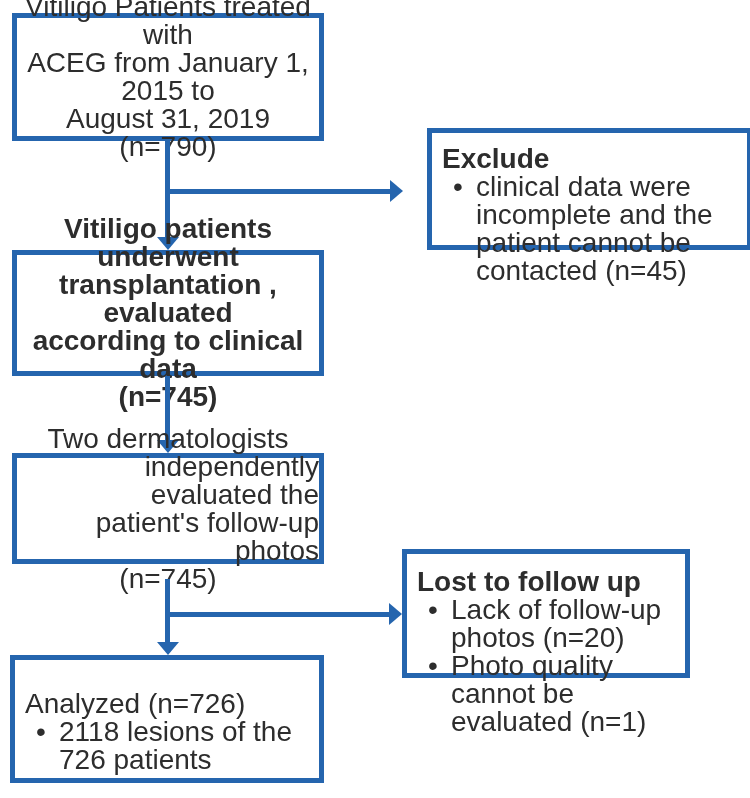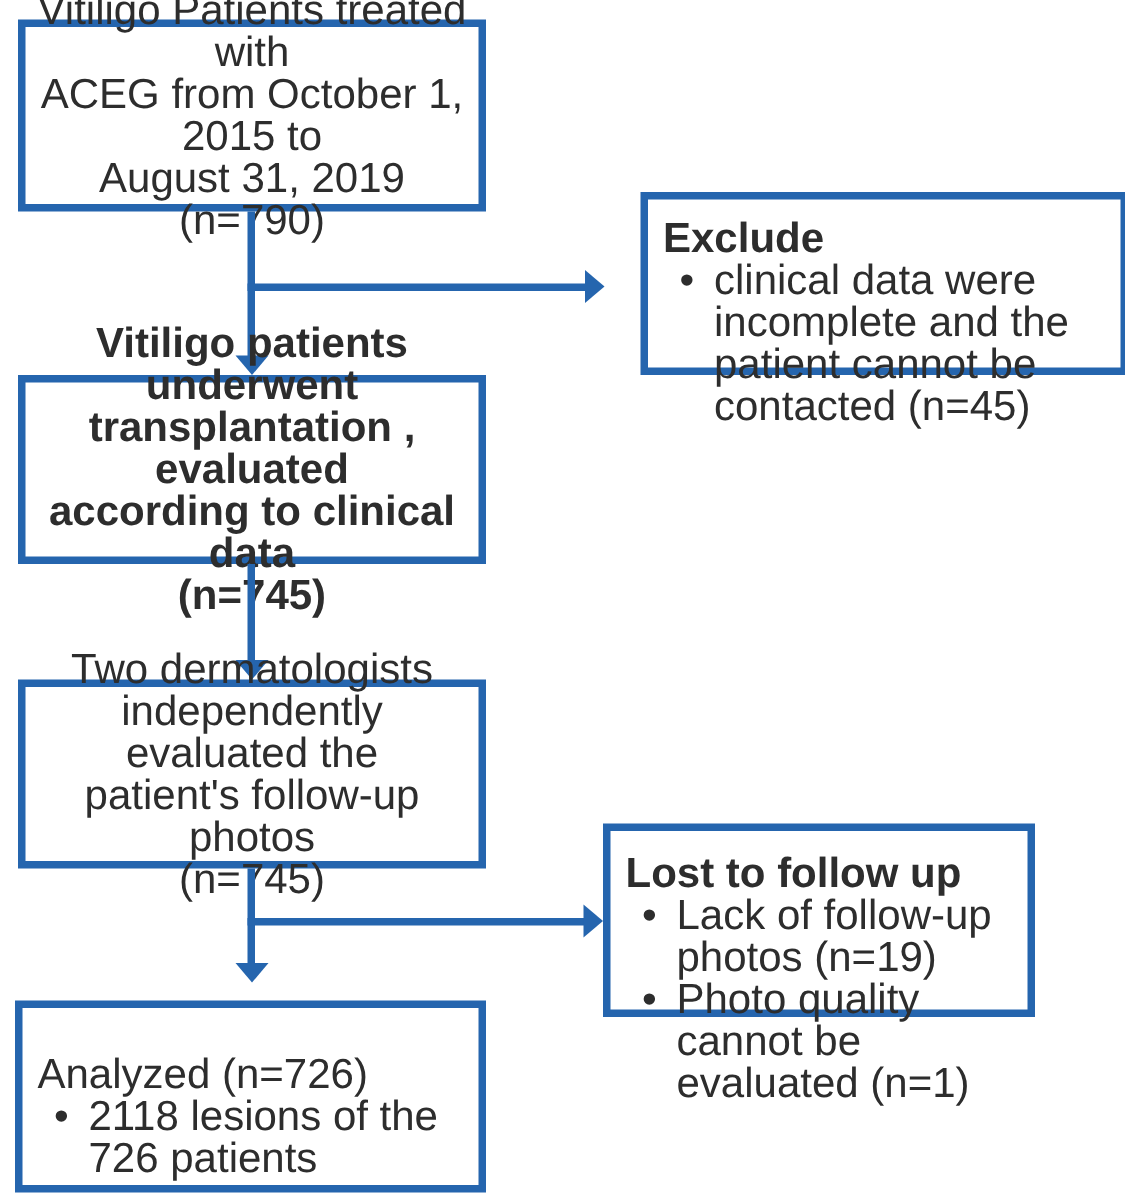--- a/index.html
+++ b/index.html
@@ -50,23 +50,23 @@
     padding-left: 11px;
     box-sizing: border-box;
   }
   .bullet-text {
     flex: 1;
   }
   
   #box-treated     { left: 12px;  top: 13px;  width: 312px; height: 128px; }
   #box-exclude     { left: 403px; top: 128px; width: 325px; height: 122px; margin-left: 24px; }
   #box-transplant  { left: 12px;  top: 250px; width: 312px; height: 126px; font-weight: bold; }
-  #box-derm        { left: 12px;  top: 453px; width: 312px; height: 126px; }
+  #box-derm        { left: 12px;  top: 453px; width: 312px; height: 111px; text-align: right; }
   #box-lost        { left: 402px; top: 549px; width: 288px; height: 129px; padding-top: 14px; }
-  #box-analyzed    { left: 10px;  top: 655px; width: 314px; height: 128px; padding-top: 30px; padding-right: 12px; margin-top: 12px; }
+  #box-analyzed    { left: 10px;  top: 655px; width: 314px; height: 128px; padding-top: 30px; padding-right: 12px; }
   
   .line {
     position: absolute;
     background: #2565ae;
   }
   #v-line-1 { left: 165px; top: 141px; width: 5px; height: 99px; }
   #h-line-1 { left: 165px; top: 189px; width: 227px; height: 5px; }
   #v-line-2 { left: 165px; top: 376px; width: 5px; height: 67px; }
   #v-line-3 { left: 165px; top: 579px; width: 5px; height: 66px; }
   #h-line-2 { left: 165px; top: 612px; width: 226px; height: 5px; }
@@ -91,21 +91,21 @@
   #arrow-exclude { left: 390px; top: 180px; }
   #arrow-lost    { left: 389px; top: 603px; }
 </style>
 </head>
 <body>
 
 <div class="canvas">
 
   <div class="box center-box" id="box-treated">
     <div>Vitiligo Patients treated with</div>
-    <div>ACEG from October 1, 2015 to</div>
+    <div>ACEG from January 1, 2015 to</div>
     <div>August 31, 2019 (n=790)</div>
   </div>
 
   <div class="line" id="v-line-1"></div>
   <div class="line" id="h-line-1"></div>
   <div class="arrow-down" id="arrow-1"></div>
   <div class="arrow-right" id="arrow-exclude"></div>
 
   <div class="box side-box" id="box-exclude">
     <div class="side-title">Exclude</div>
@@ -134,21 +134,21 @@
 
   <div class="line" id="v-line-3"></div>
   <div class="line" id="h-line-2"></div>
   <div class="arrow-down" id="arrow-3"></div>
   <div class="arrow-right" id="arrow-lost"></div>
 
   <div class="box side-box" id="box-lost">
     <div class="side-title">Lost to follow up</div>
     <div class="bullet-row">
       <span class="bullet-glyph">•</span>
-      <span class="bullet-text">Lack of follow-up photos (n=19)</span>
+      <span class="bullet-text">Lack of follow-up photos (n=20)</span>
     </div>
     <div class="bullet-row">
       <span class="bullet-glyph">•</span>
       <span class="bullet-text">Photo quality cannot be evaluated (n=1)</span>
     </div>
   </div>
 
   <div class="box side-box" id="box-analyzed">
     <div class="plain-title">Analyzed (n=726)</div>
     <div class="bullet-row">

